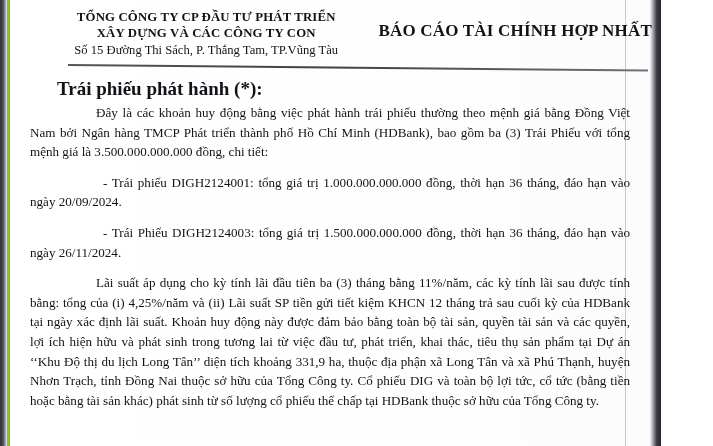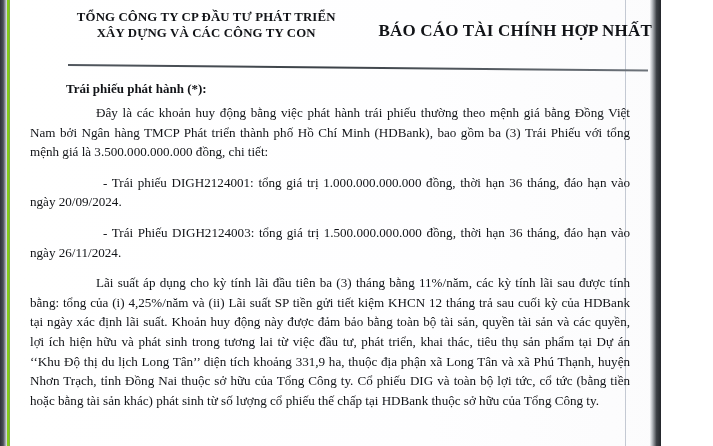--- a/index.html
+++ b/index.html
@@ -107,23 +107,23 @@
   }
 
   
   .body {
     position: absolute;
     left: 30px; top: 80px;
     width: 600px;
   }
   .section-title {
     font-weight: bold;
-    font-size: 13px;
+    font-size: 19px;
     line-height: 17px;
-    margin-left: 36px;
+    margin-left: 27px;
     margin-bottom: 6px;
   }
   p.para {
     margin: 0 0 0 0;
     font-size: 13.1px;
     line-height: 19.6px;
     text-align: justify;
     text-justify: inter-word;
     text-indent: 66px;
   }
@@ -154,20 +154,21 @@
   <div class="paper-tint"></div>
   <div class="scan-edge-left"></div>
   <div class="scan-line-left"></div>
   <div class="scan-line-right"></div>
   <div class="scan-edge-right"></div>
 
   <div class="header">
     <div class="header-left">
       <div class="org-line">TỔNG CÔNG TY CP ĐẦU TƯ PHÁT TRIỂN</div>
       <div class="org-line">XÂY DỰNG VÀ CÁC CÔNG TY CON</div>
+      <div class="org-address">Số 15 Đường Thi Sách, P. Thắng Tam, TP.Vũng Tàu</div>
     </div>
     <div class="header-right">
       <div class="report-title">BÁO CÁO TÀI CHÍNH HỢP NHẤT</div>
     </div>
   </div>
 
   <div class="header-rule"></div>
 
   <div class="body">
 

